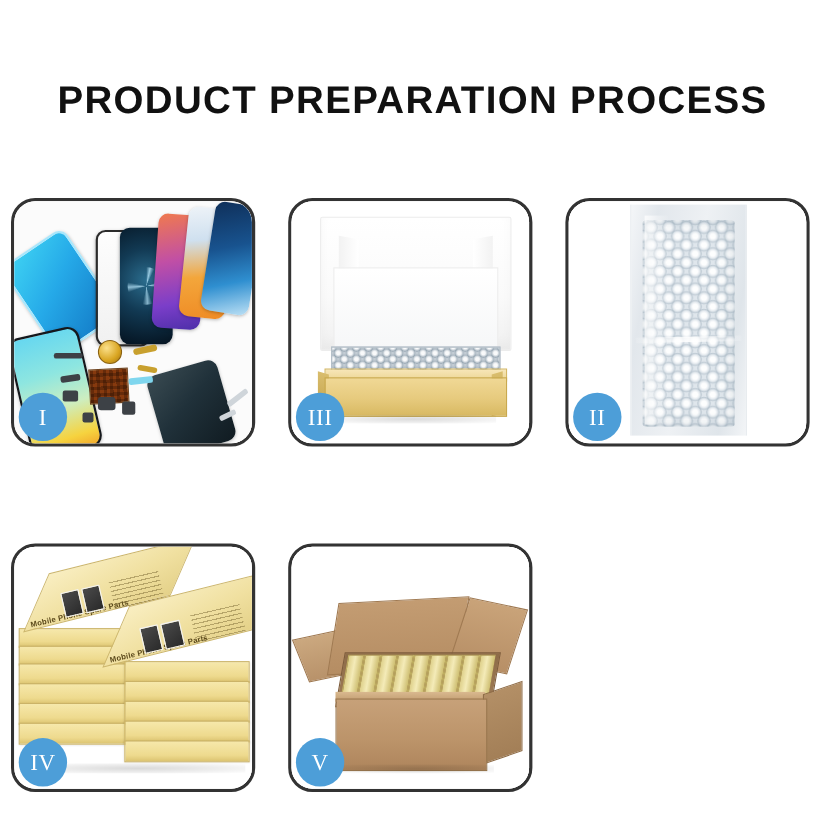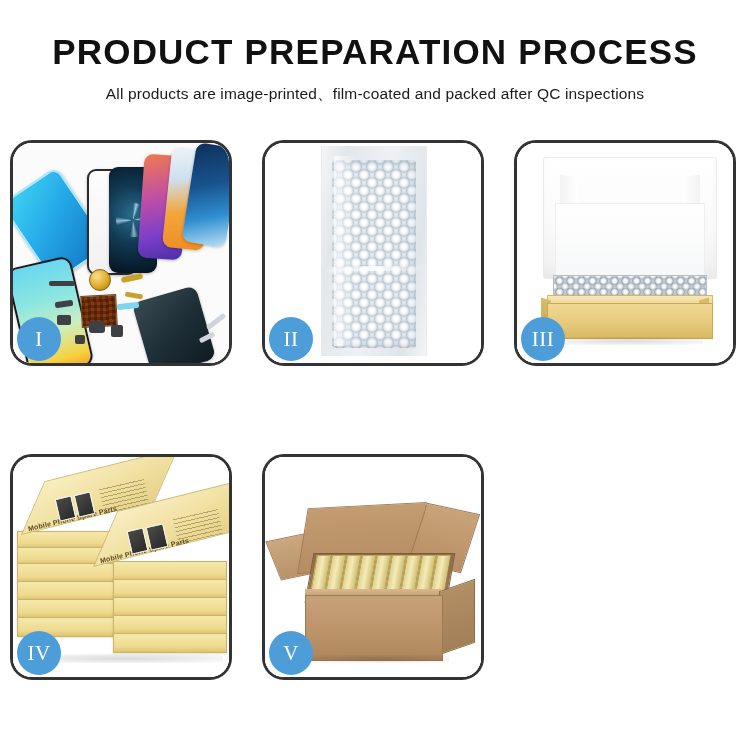--- a/index.html
+++ b/index.html
@@ -21,20 +21,21 @@
     position: relative;
     background: #ffffff;
     box-sizing: border-box;
   }
 
   
   .header {
     width: 100%;
     padding-top: 34px;
     text-align: center;
+    margin-top: 40px;
   }
   .title {
     font-family: "Liberation Sans", sans-serif;
     font-size: 35px;
     font-weight: bold;
     letter-spacing: 1.2px;
     color: #111111;
     line-height: 1.05;
     white-space: nowrap;
   }
@@ -424,21 +425,20 @@
     background: radial-gradient(ellipse at center, rgba(0,0,0,0.13), rgba(0,0,0,0));
   }
 </style>
 </head>
 <body>
 
 <div class="page">
 
   <div class="header">
     <div class="title">PRODUCT PREPARATION PROCESS</div>
-    <div class="subtitle">All products are image-printed、film-coated and packed after QC inspections</div>
   </div>
 
   <div class="grid">
 
     <div class="panel">
       <div class="panel-inner">
         <div class="scene-parts">
           <div class="ph ph-blue-film"></div>
           <div class="ph ph-glass"></div>
           <div class="ph ph-dark"></div>
@@ -461,48 +461,48 @@
           <div class="bit" style="left:62px; top:192px; width:10px; height:9px;"></div>
           <div class="bit pale" style="left:186px; top:192px; width:16px; height:5px; transform:rotate(-26deg);"></div>
           <div class="bit pale" style="left:192px; top:176px; width:22px; height:5px; transform:rotate(-38deg);"></div>
         </div>
       </div>
       <div class="badge">I</div>
     </div>
 
     <div class="panel">
       <div class="panel-inner">
-        <div class="scene-bubble">
-          <div class="bubble-sleeve">
-            <div class="bubble-core"></div>
-            <div class="bubble-gloss"></div>
-            <div class="bubble-seam"></div>
-          </div>
-        </div>
-      </div>
-      <div class="badge">II</div>
-    </div>
-
-    <div class="panel">
-      <div class="panel-inner">
         <div class="scene-mailer">
           <div class="mailer-lid">
             <div class="mailer-lid-flapL"></div>
             <div class="mailer-lid-flapR"></div>
           </div>
           <div class="mailer-foam"></div>
           <div class="mailer-wrapped"></div>
           <div class="mailer-tray-lip"></div>
           <div class="mailer-tray-sideL"></div>
           <div class="mailer-tray-sideR"></div>
           <div class="mailer-tray-front"></div>
           <div class="mailer-shadow"></div>
         </div>
       </div>
       <div class="badge">III</div>
+    </div>
+
+    <div class="panel">
+      <div class="panel-inner">
+        <div class="scene-bubble">
+          <div class="bubble-sleeve">
+            <div class="bubble-core"></div>
+            <div class="bubble-gloss"></div>
+            <div class="bubble-seam"></div>
+          </div>
+        </div>
+      </div>
+      <div class="badge">II</div>
     </div>
 
     <div class="panel">
       <div class="panel-inner">
         <div class="scene-stack">
           <div class="stack-wrap">
 
             <div class="sbox" style="left:2px;  top:62px;  width:96px; height:16px;"></div>
             <div class="sbox" style="left:2px;  top:78px;  width:96px; height:16px;"></div>
             <div class="sbox" style="left:2px;  top:94px;  width:96px; height:18px;"></div>

